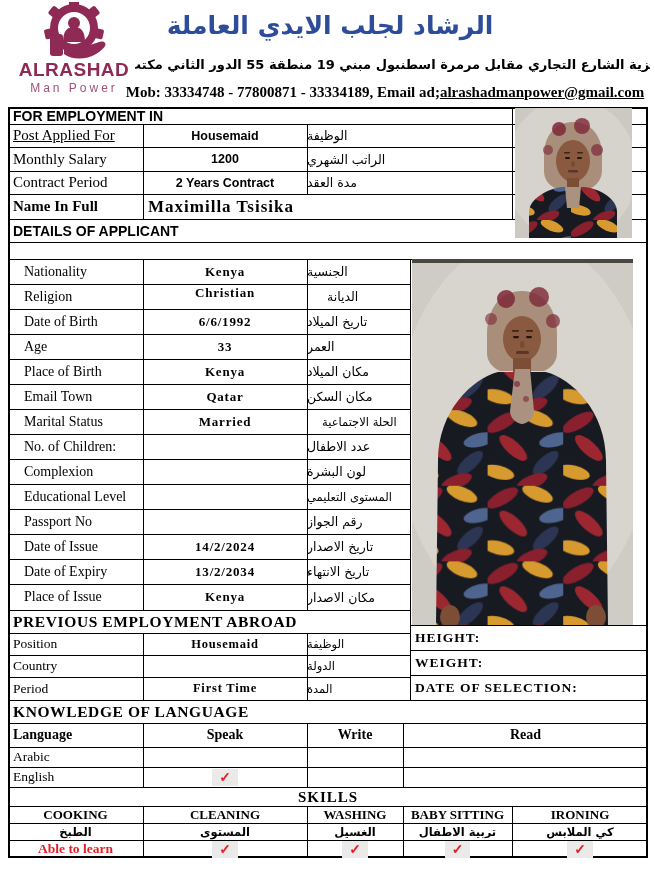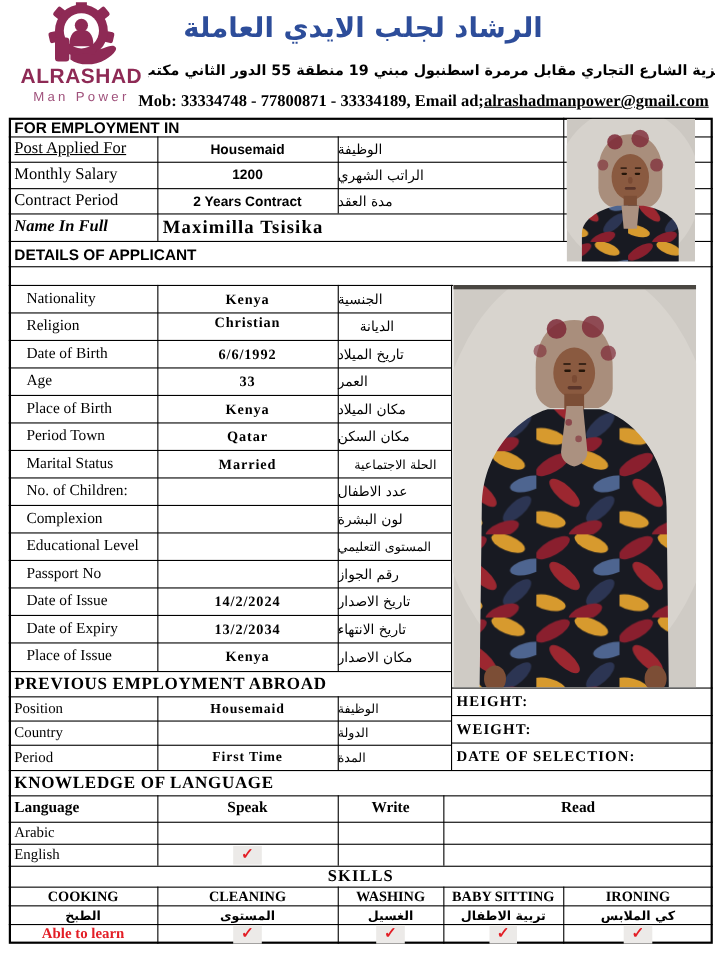--- a/index.html
+++ b/index.html
@@ -126,21 +126,21 @@
   <div class="tb ar" style="left:307px;top:124px;width:200px;height:23px;">الوظيفة</div>
 
   <div class="tb lab" style="left:13px;top:147px;width:128px;height:24px;">Monthly Salary</div>
   <div class="tb val" style="left:143px;top:147px;width:164px;height:24px;">1200</div>
   <div class="tb ar" style="left:307px;top:147px;width:200px;height:24px;">الراتب الشهري</div>
 
   <div class="tb lab" style="left:13px;top:171px;width:128px;height:23px;">Contract Period</div>
   <div class="tb val" style="left:143px;top:171px;width:164px;height:23px;">2 Years Contract</div>
   <div class="tb ar" style="left:307px;top:171px;width:200px;height:23px;">مدة العقد</div>
 
-  <div class="tb bold" style="left:13px;top:194px;width:128px;height:25px;font-size:15px;font-style:italic;">Name In Full</div>
+  <div class="tb bold" style="left:13px;top:194px;width:128px;height:25px;font-size:15px;">Name In Full</div>
   <div class="tb bold" style="left:148px;top:194px;width:360px;height:25px;font-size:17px;letter-spacing:1px;">Maximilla Tsisika</div>
 
   <div class="tb sec-sans" style="left:13px;top:220px;width:400px;height:21px;">DETAILS OF APPLICANT</div>
 
   <div class="tb lab-sm" style="left:24px;top:259px;width:116px;height:25px;font-size:14px;">Nationality</div>
   <div class="tb val-serif" style="left:143px;top:259px;width:164px;height:25px;">Kenya</div>
   <div class="tb ar" style="left:307px;top:259px;width:99px;height:25px;">الجنسية</div>
 
   <div class="tb lab-sm" style="left:24px;top:284px;width:116px;height:25px;font-size:14px;">Religion</div>
   <div class="tb val-serif" style="left:143px;top:280px;width:164px;height:25px;">Christian</div>
@@ -151,21 +151,21 @@
   <div class="tb ar" style="left:307px;top:309px;width:99px;height:25px;">تاريخ الميلاد</div>
 
   <div class="tb lab-sm" style="left:24px;top:334px;width:116px;height:25px;font-size:14px;">Age</div>
   <div class="tb val-serif" style="left:143px;top:334px;width:164px;height:25px;">33</div>
   <div class="tb ar" style="left:307px;top:334px;width:99px;height:25px;">العمر</div>
 
   <div class="tb lab-sm" style="left:24px;top:359px;width:116px;height:25px;font-size:14px;text-align:right;">Place of Birth</div>
   <div class="tb val-serif" style="left:143px;top:359px;width:164px;height:25px;">Kenya</div>
   <div class="tb ar" style="left:307px;top:359px;width:99px;height:25px;">مكان الميلاد</div>
 
-  <div class="tb lab-sm" style="left:24px;top:384px;width:116px;height:25px;font-size:14px;">Period Town</div>
+  <div class="tb lab-sm" style="left:24px;top:384px;width:116px;height:25px;font-size:14px;">Email Town</div>
   <div class="tb val-serif" style="left:143px;top:384px;width:164px;height:25px;">Qatar</div>
   <div class="tb ar" style="left:307px;top:384px;width:99px;height:25px;">مكان السكن</div>
 
   <div class="tb lab-sm" style="left:24px;top:409px;width:116px;height:25px;font-size:14px;">Marital Status</div>
   <div class="tb val-serif" style="left:143px;top:409px;width:164px;height:25px;">Married</div>
   <div class="tb ar" style="left:307px;top:409px;width:99px;height:25px;font-size:11.5px;padding-left:15px;">الحلة الاجتماعية</div>
 
   <div class="tb lab-sm" style="left:24px;top:434px;width:116px;height:25px;font-size:14px;">No. of Children:</div>
   <div class="tb val-serif" style="left:143px;top:434px;width:164px;height:25px;"></div>
   <div class="tb ar" style="left:307px;top:434px;width:99px;height:25px;">عدد الاطفال</div>

